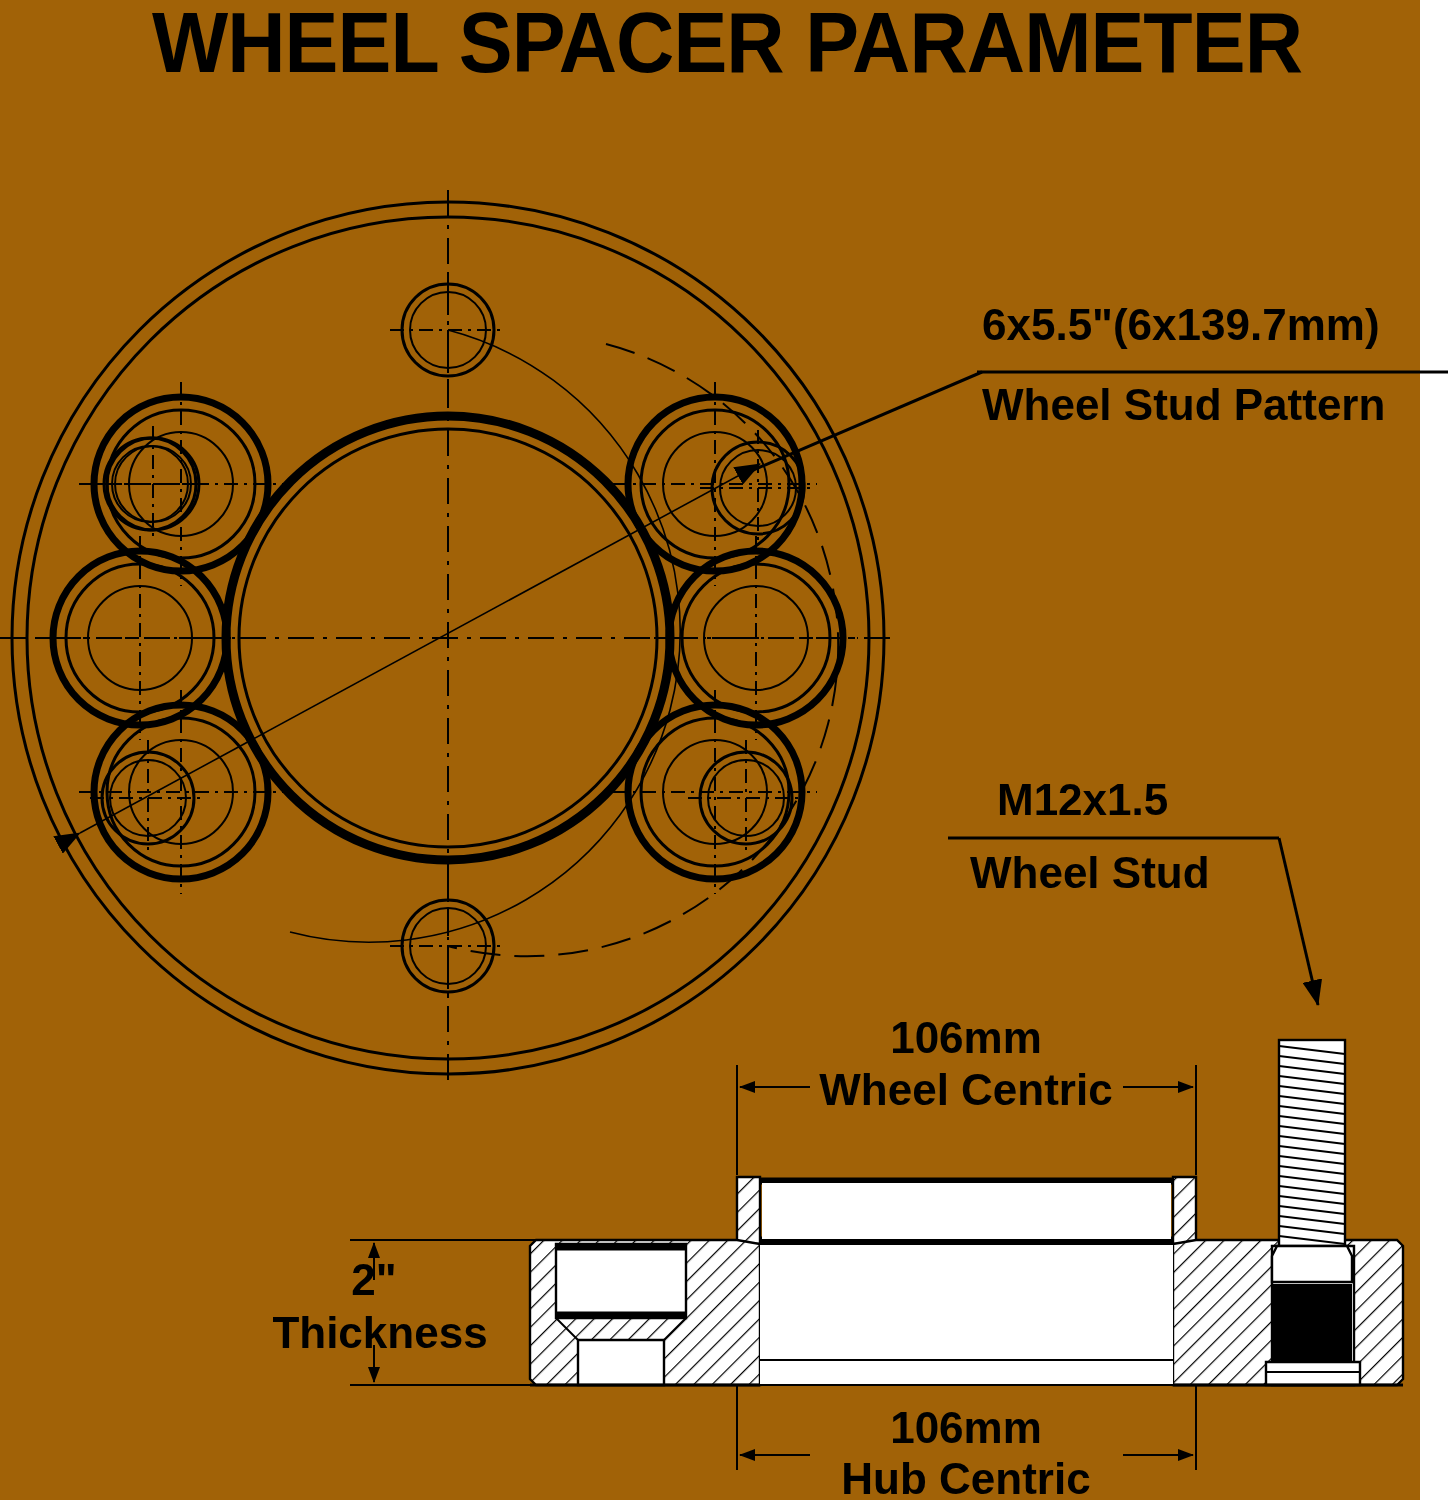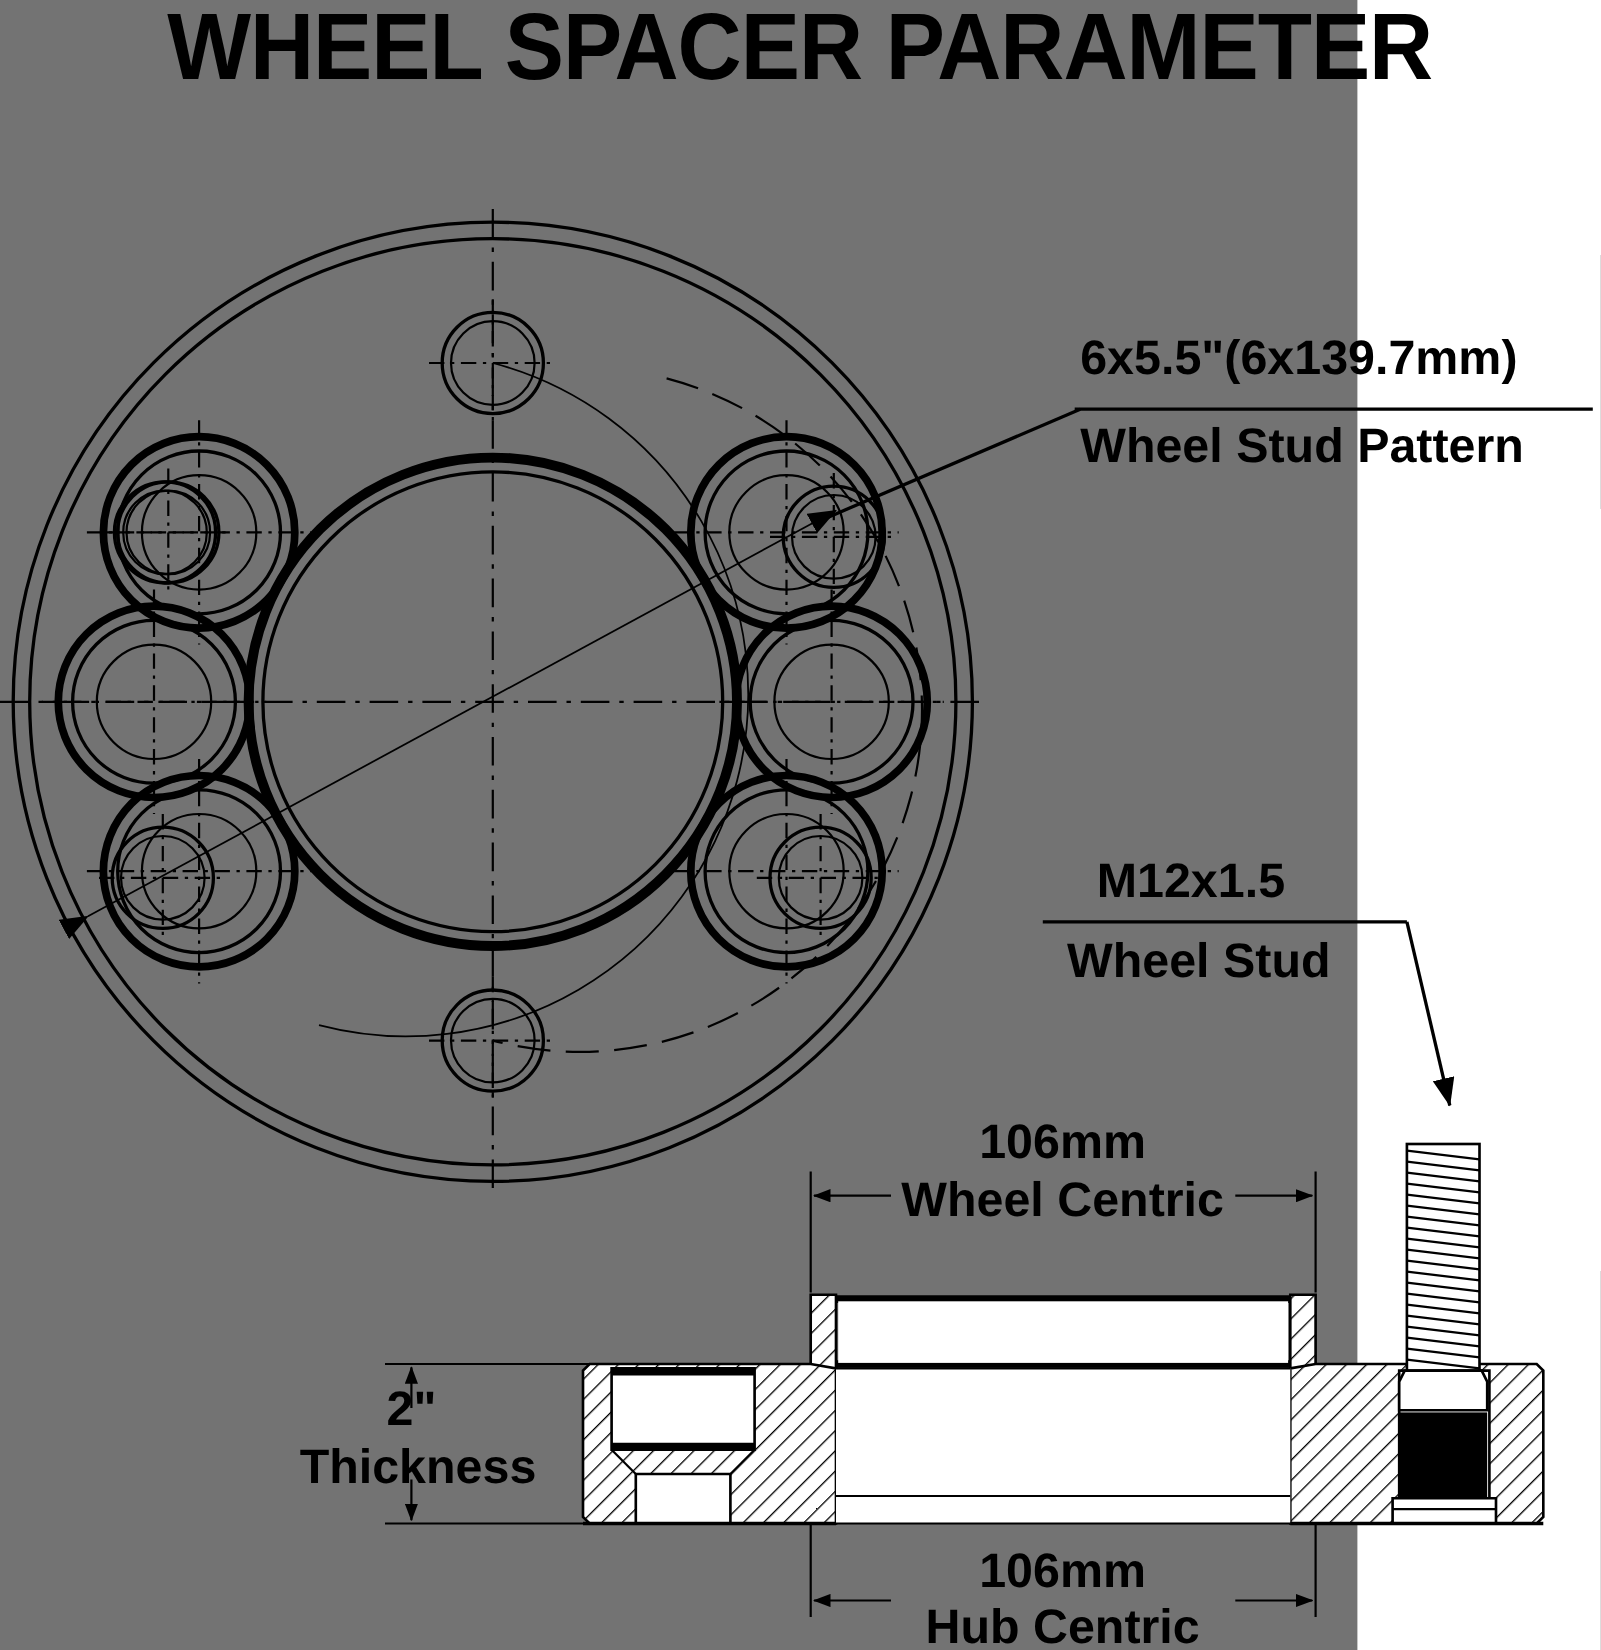--- a/index.html
+++ b/index.html
@@ -10,23 +10,23 @@
   }
   body {
     width: 1455px;
     height: 1500px;
     font-family: "Liberation Sans", sans-serif;
     overflow: hidden;
     position: relative;
   }
   #root {
     position: relative;
-    width: 1234px;
+    width: 1420px;
     height: 1500px;
-    background: #737373;
+    background: #a16207;
   }
   svg.canvas {
     position: absolute;
     left: 0;
     top: 0;
     width: 1455px;
     height: 1500px;
     display: block;
   }
   .title-text {

